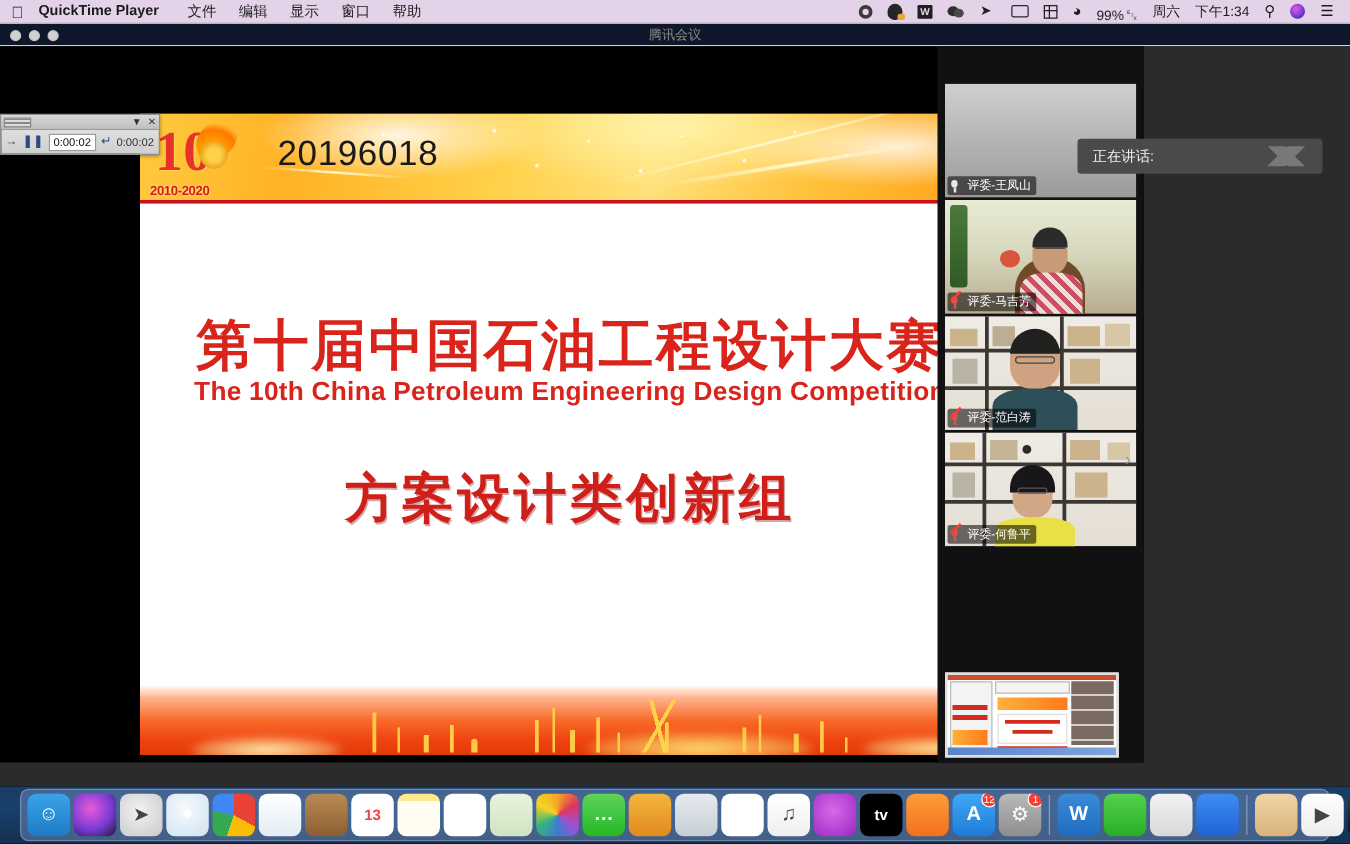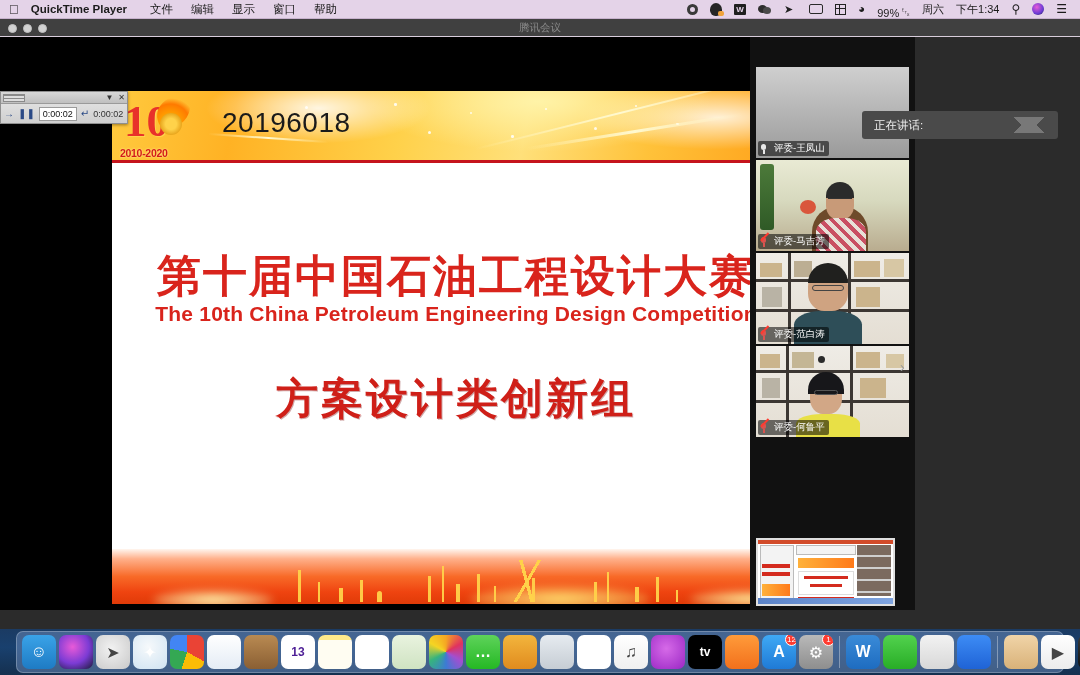--- a/index.html
+++ b/index.html
@@ -43,21 +43,21 @@
   .searchi{font-size:12px;}
   .ccenter{font-size:12px;letter-spacing:0;}
 
   
   #tm-window {
     position: absolute; top: 19px; left: 0; width: 1080px; height: 610px;
     background: #000; z-index: 10;
   }
   #tm-titlebar {
     position: relative; width: 1080px; height: 18px;
-    background: #404040;
+    background: #0f172a;
     display: flex; align-items: center; justify-content: center;
     border-bottom: 1px solid #d8cddb;
   }
   #tm-title { font-size: 10.5px; color: #8b8b8b; }
   .traffic { position: absolute; left: 8px; top: 5px; display: flex; gap: 6px; }
   .tl { width: 9px; height: 9px; border-radius: 50%; background: #d2d2d2; border: 1px solid #c2c2c2;}
 
   #tm-body {
     position: relative; width: 1080px; height: 592px; background: #2b2b2b; overflow:hidden;
   }
@@ -497,21 +497,21 @@
       <span class="dicon" style="background: radial-gradient(circle at 45% 40%, rgb(242, 242, 242), rgb(201, 201, 201));">
         <span style="font-size: 16px; font-weight: bold; color: rgb(68, 68, 68);">➤</span>
       </span>
       <span class="dicon" style="background: radial-gradient(circle at 45% 35%, rgb(246, 249, 251), rgb(207, 227, 242));">
         <span style="font-size: 16px; font-weight: bold; color: rgb(255, 255, 255);">✦</span>
       </span>
       <span class="dicon" style="background: conic-gradient(rgb(234, 67, 53) 0deg, rgb(234, 67, 53) 33%, rgb(251, 188, 5) 33%, rgb(251, 188, 5) 55%, rgb(52, 168, 83) 55%, rgb(52, 168, 83) 78%, rgb(66, 133, 244) 78%, rgb(66, 133, 244) 100%);"></span>
       <span class="dicon" style="background: linear-gradient(rgb(255, 255, 255), rgb(228, 236, 245));"></span>
       <span class="dicon" style="background: linear-gradient(rgb(185, 138, 82), rgb(138, 95, 51));"></span>
       <span class="dicon" style="background: rgb(255, 255, 255);">
-        <span style="font-size: 12px; font-weight: bold; color: #4c1d95;">13</span>
+        <span style="font-size: 12px; font-weight: bold; color: #ef4444;">13</span>
       </span>
       <span class="dicon" style="background: linear-gradient(rgb(255, 233, 138) 0px, rgb(255, 233, 138) 16%, rgb(255, 253, 242) 16%, rgb(255, 253, 242) 100%);"></span>
       <span class="dicon" style="background: rgb(255, 255, 255);"></span>
       <span class="dicon" style="background: linear-gradient(rgb(233, 243, 223), rgb(207, 227, 194));"></span>
       <span class="dicon" style="background: conic-gradient(rgb(245, 166, 35), rgb(224, 51, 94), rgb(162, 79, 208), rgb(60, 123, 212), rgb(54, 179, 126), rgb(245, 212, 35), rgb(245, 166, 35));"></span>
       <span class="dicon" style="background: linear-gradient(rgb(94, 211, 90), rgb(37, 184, 36));">
         <span style="font-size: 16px; font-weight: bold; color: rgb(255, 255, 255);">…</span>
       </span>
       <span class="dicon" style="background: linear-gradient(rgb(243, 181, 61), rgb(224, 139, 30));"></span>
       <span class="dicon" style="background: linear-gradient(rgb(230, 235, 240), rgb(198, 205, 212));"></span>

